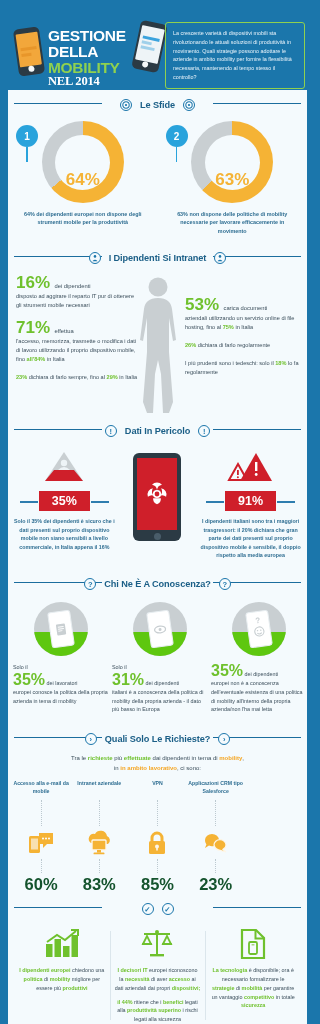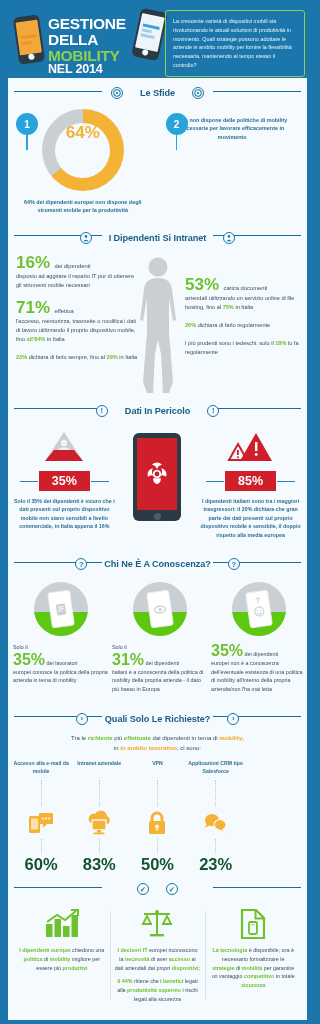--- a/index.html
+++ b/index.html
@@ -2,21 +2,21 @@
 <html><head>
 <meta charset="utf-8">
 <style>
   * { box-sizing: border-box; margin: 0; padding: 0; }
   body {
     width: 315px; height: 1024px;
     font-family: "Liberation Sans", sans-serif;
     background: #1b76ab;
     overflow: hidden;
   }
-  .page { width: 315px; height: 1024px; background: #1b76ab; padding: 0 8px; position: relative; }
+  .page { width: 315px; height: 1024px; background: #1b76ab; padding: 12px 8px; position: relative; }
 
   
   .header { height: 78px; position: relative; padding: 6px 0 0 0; }
   .phone-left {
     position: absolute; left: 8px; top: 16px; width: 26px; height: 47px;
     background: #2b3a44; border-radius: 5px; transform: rotate(-8deg);
   }
   .phone-left .scr { position:absolute; left:2px; top:5px; right:2px; height:33px; background:#f2a73b; border-radius:1px; }
   .phone-left .scr i { position:absolute; left:3px; top:14px; right:3px; height:3px; background:#e8962a; display:block;}
   .phone-left .scr i.b { top:20px; right:9px;}
@@ -28,54 +28,54 @@
   }
   .phone-right .scr { position:absolute; left:2px; top:5px; right:2px; height:35px; background:#eef4f7; border-radius:1px; }
   .phone-right .scr i { position:absolute; left:3px; top:10px; right:3px; height:2.5px; background:#3ba3dd; display:block;}
   .phone-right .scr i.b { top:15px; right:10px; background:#9fd0ea;}
   .phone-right .scr i.c { top:20px; right:6px; background:#9fd0ea;}
   .phone-right .hb { position:absolute; bottom:3px; left:10px; width:6px; height:6px; background:#f6f9fa; border-radius:50%;}
 
   .title-block { position: absolute; left: 40px; top: 16px; width: 95px; line-height: 1.02; }
   .title-block .l1 { font-size: 15.5px; font-weight: bold; color: #ffffff; letter-spacing: -0.3px; }
   .title-block .l2 { font-size: 15.5px; font-weight: bold; color: #8fd14f; letter-spacing: -0.3px; }
-  .title-block .l3 { font-size: 12.5px; font-weight: bold; color: #ffffff; letter-spacing: -0.2px; }
+  .title-block .l3 { font-size: 12.5px; font-weight: bold; color: #ffffff; letter-spacing: -0.2px; font-family: Liberation Serif, serif; }
 
   .intro-box {
     position: absolute; right: 2px; top: 10px; width: 140px;
     border: 1.5px solid #8fd14f; border-radius: 3px;
     padding: 6px 7px; font-size: 5.4px; line-height: 1.62; color: #eaf4fb;
   }
 
   
   .card { background: #f4fafd; width: 299px; margin: 0 auto; padding-bottom: 10px; }
 
   
-  .sec-title { display: flex; align-items: center; justify-content: center; gap: 17px; padding: 9px 0 4px; position: relative; }
+  .sec-title { display: flex; align-items: center; justify-content: center; gap: 8px; padding: 9px 0 4px; position: relative; }
   .sec-title::before, .sec-title::after {
     content:""; position:absolute; top: 50%; height: 1.2px; background: #1b6d9e; width: 88px;
   }
   .sec-title::before { left: 6px; } .sec-title::after { right: 6px; }
   .sec-title .txt { font-size: 9.2px; font-weight: bold; color: #1b5f87; z-index: 2; letter-spacing: -0.1px; }
   .sec-icon {
     width: 12px; height: 12px; border-radius: 50%; border: 1.4px solid #1b76ab;
     display: flex; align-items: center; justify-content: center;
     font-size: 7.5px; color: #1b76ab; font-weight: bold; background: #f4fafd; z-index: 2;
   }
   .sec-icon svg { display:block; }
 
   
   .sfide { display: flex; padding: 6px 0 8px; }
   .sfide .col { width: 50%; position: relative; display:flex; flex-direction:column; align-items:center; }
   .pin { position: absolute; left: 8px; top: 4px; width: 22px; }
   .pin .bub { width: 22px; height: 22px; border-radius: 50%; background: #29a3dc; color:#fff;
     font-size: 10px; font-weight: bold; display:flex; align-items:center; justify-content:center; }
   .pin .tail { width: 1.6px; height: 15px; background: #29a3dc; margin: 0 auto; }
   .donut { width: 82px; height: 82px; border-radius: 50%; display:flex; align-items:center; justify-content:center; position: relative; }
-  .donut .hole { width: 55px; height: 55px; border-radius:50%; background:#f4fafd; display:flex; align-items:flex-start; justify-content:center; }
+  .donut .hole { width: 55px; height: 55px; border-radius:50%; background:#f4fafd; display:flex; align-items:flex-end; justify-content:center; }
   .donut .val { font-size: 17px; font-weight: bold; color: #f5b335; }
   .sfide .cap { font-size: 5.4px; color: #2f6e92; text-align: center; line-height: 1.55; margin-top: 7px; width: 120px; font-weight: bold;}
 
   
   .ribel { position: relative; padding: 8px 0 10px; min-height: 148px; }
   .silhouette { position: absolute; left: 50%; transform: translateX(-50%); top: 6px; width: 52px; height: 142px; }
   .rib-left { position: absolute; left: 8px; top: 6px; width: 122px; }
   .rib-right { position: absolute; right: 6px; top: 28px; width: 116px; }
   .big-pct { font-size: 17px; font-weight: bold; color: #6fc12d; line-height: 1; }
   .blk { margin-bottom: 9px; }
@@ -183,20 +183,25 @@
               <span class="val">64%</span>
             </div>
         </div>
         <div class="cap">64% dei dipendenti europei non dispone degli strumenti mobile per la produttività</div>
       </div>
       <div class="col">
         <div class="pin">
           <div class="bub">2</div>
           <div class="tail"></div>
         </div>
+        <div class="donut" style="background: conic-gradient(#f5b335 0% 63%, #c9cfd2 63% 100%);">
+          <div class="hole">
+              <span class="val">63%</span>
+            </div>
+        </div>
         <div class="cap">63% non dispone delle politiche di mobility necessarie per lavorare efficacemente in movimento</div>
       </div>
     </div>
 
     <div class="sec-title">
       <span class="sec-icon">
         <svg width="8" height="8" viewBox="0 0 10 10">
             <circle cx="5" cy="3" r="1.6" fill="#1b76ab"></circle>
             <path d="M1.8 9 Q5 5.4 8.2 9Z" fill="#1b76ab"></path>
           </svg>
@@ -300,21 +305,21 @@
       </div>
       <div class="per-col">
         <svg width="46" height="36" viewBox="0 0 46 36">
           <path d="M28 4 L44 32 L12 32 Z" fill="#cf1f2a"></path>
           <rect x="27" y="13" width="2.4" height="9" fill="#fff"></rect>
             <circle cx="28.2" cy="25.5" r="1.4" fill="#fff"></circle>
           <path d="M10 15 L19 31 L1 31 Z" fill="none" stroke="#cf1f2a" stroke-width="2"></path>
           <rect x="9" y="21" width="1.8" height="5" fill="#cf1f2a"></rect>
             <circle cx="9.9" cy="28.2" r="1" fill="#cf1f2a"></circle>
         </svg>
-        <div class="red-badge">85%</div>
+        <div class="red-badge">91%</div>
         <p>I dipendenti italiani sono tra i maggiori trasgressori: il 20% dichiara che gran parte dei dati presenti sul proprio dispositivo mobile è sensibile, il doppio rispetto alla media europea</p>
       </div>
     </div>
 
     <div class="sec-title">
       <span class="sec-icon">?</span>
       <span class="txt">Chi Ne È A Conoscenza?</span>
       <span class="sec-icon">?</span>
     </div>
 
@@ -423,21 +428,21 @@
         <div class="dots"></div>
         <div class="ico">
           <svg width="20" height="24" viewBox="0 0 20 24">
               <path d="M5 10 V7 A5 5 0 0 1 15 7 V10" fill="none" stroke="#f5b335" stroke-width="3"></path>
               <rect x="2" y="10" width="16" height="13" rx="1.6" fill="#f5b335"></rect>
               <circle cx="10" cy="15.5" r="2" fill="#fdf6e8"></circle>
               <rect x="9.2" y="15.5" width="1.6" height="4" fill="#fdf6e8"></rect>
             </svg>
         </div>
         <div class="dots2"></div>
-        <div class="pct">50%</div>
+        <div class="pct">85%</div>
       </div>
       <div class="rq">
         <div class="lab">Applicazioni CRM tipo Salesforce</div>
         <div class="dots"></div>
         <div class="ico">
           <svg width="26" height="22" viewBox="0 0 26 22">
               <path d="M2 8 A7 6 0 0 1 16 8 A7 6 0 0 1 6 13.6 L2 16 L3.4 12.4 A6 6 0 0 1 2 8Z" fill="#f5b335"></path>
               <path d="M11 13 A6 5.4 0 0 1 23 13 A5.6 5 0 0 1 20 17.4 L23 20 L18 18.6 A8 7 0 0 1 11 13Z" fill="#f5b335" stroke="#fdf6e8" stroke-width="1.2"></path>
             </svg>
         </div>

